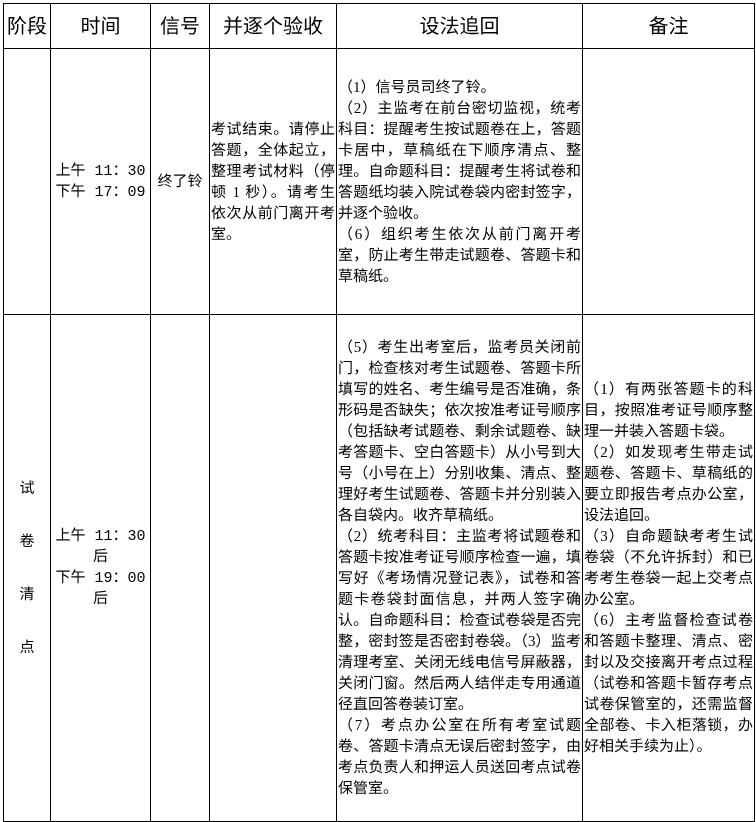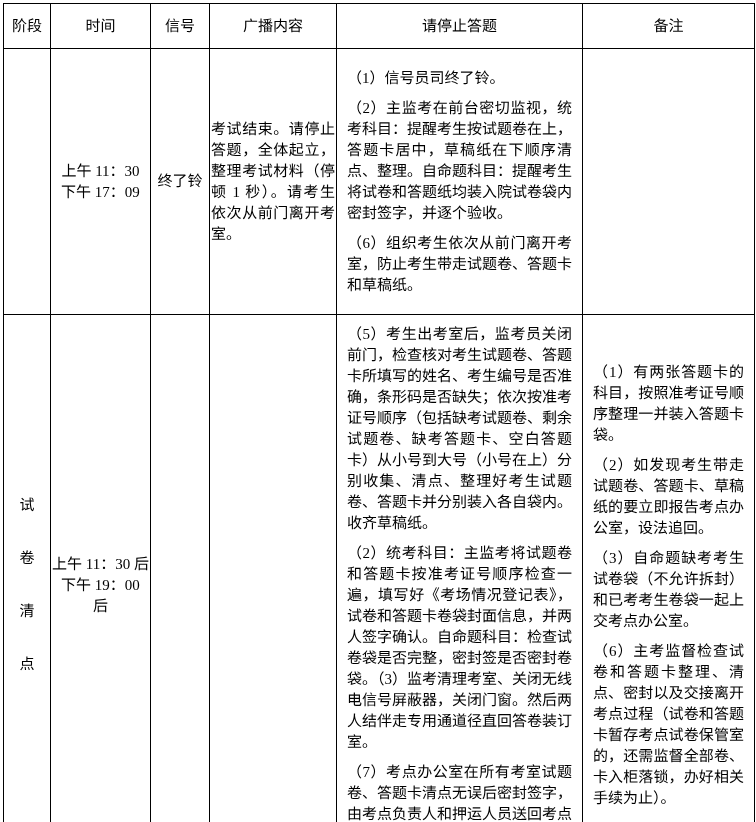--- a/index.html
+++ b/index.html
@@ -26,37 +26,37 @@
     border: 1px solid #000000;
     vertical-align: middle;
     padding: 0 1px;
     overflow: hidden;
     word-break: break-all;
   }
   th.hdr {
     font-weight: normal;
     text-align: center;
     height: 44px;
-    font-size: 15px;
+    font-size: 20px;
   }
   tr.row-1 { height: 266px; }
   tr.row-2 { height: 507px; }
 
   td.cell-time, td.cell-signal { text-align: center; }
 
   td.cell-broadcast, td.cell-work, td.cell-notes {
     text-align: justify;
     text-justify: inter-character;
   }
   td p {
-    margin: 9px;
+    margin: 0;
     text-align: justify;
     text-justify: inter-character;
   }
-  .time-line { display: block; }
+  .time-line { display: block; font-family: Liberation Mono, monospace; }
 
   .stage-vert {
     display: flex;
     flex-direction: column;
     align-items: center;
     justify-content: center;
     gap: 32px;
   }
 </style>
 </head>
@@ -70,22 +70,22 @@
       <col style="width:59px">
       <col style="width:127px">
       <col style="width:246px">
       <col style="width:172px">
     </colgroup>
     <thead>
       <tr>
         <th class="hdr">阶段</th>
         <th class="hdr">时间</th>
         <th class="hdr">信号</th>
-        <th class="hdr">广播内容</th>
-        <th class="hdr">请停止答题</th>
+        <th class="hdr">并逐个验收</th>
+        <th class="hdr">设法追回</th>
         <th class="hdr">备注</th>
       </tr>
     </thead>
     <tbody>
       <tr class="row-1">
         <td class="cell-stage"></td>
         <td class="cell-time">
           <span class="time-line">上午 11：30</span>
           <span class="time-line">下午 17：09</span>
         </td>

